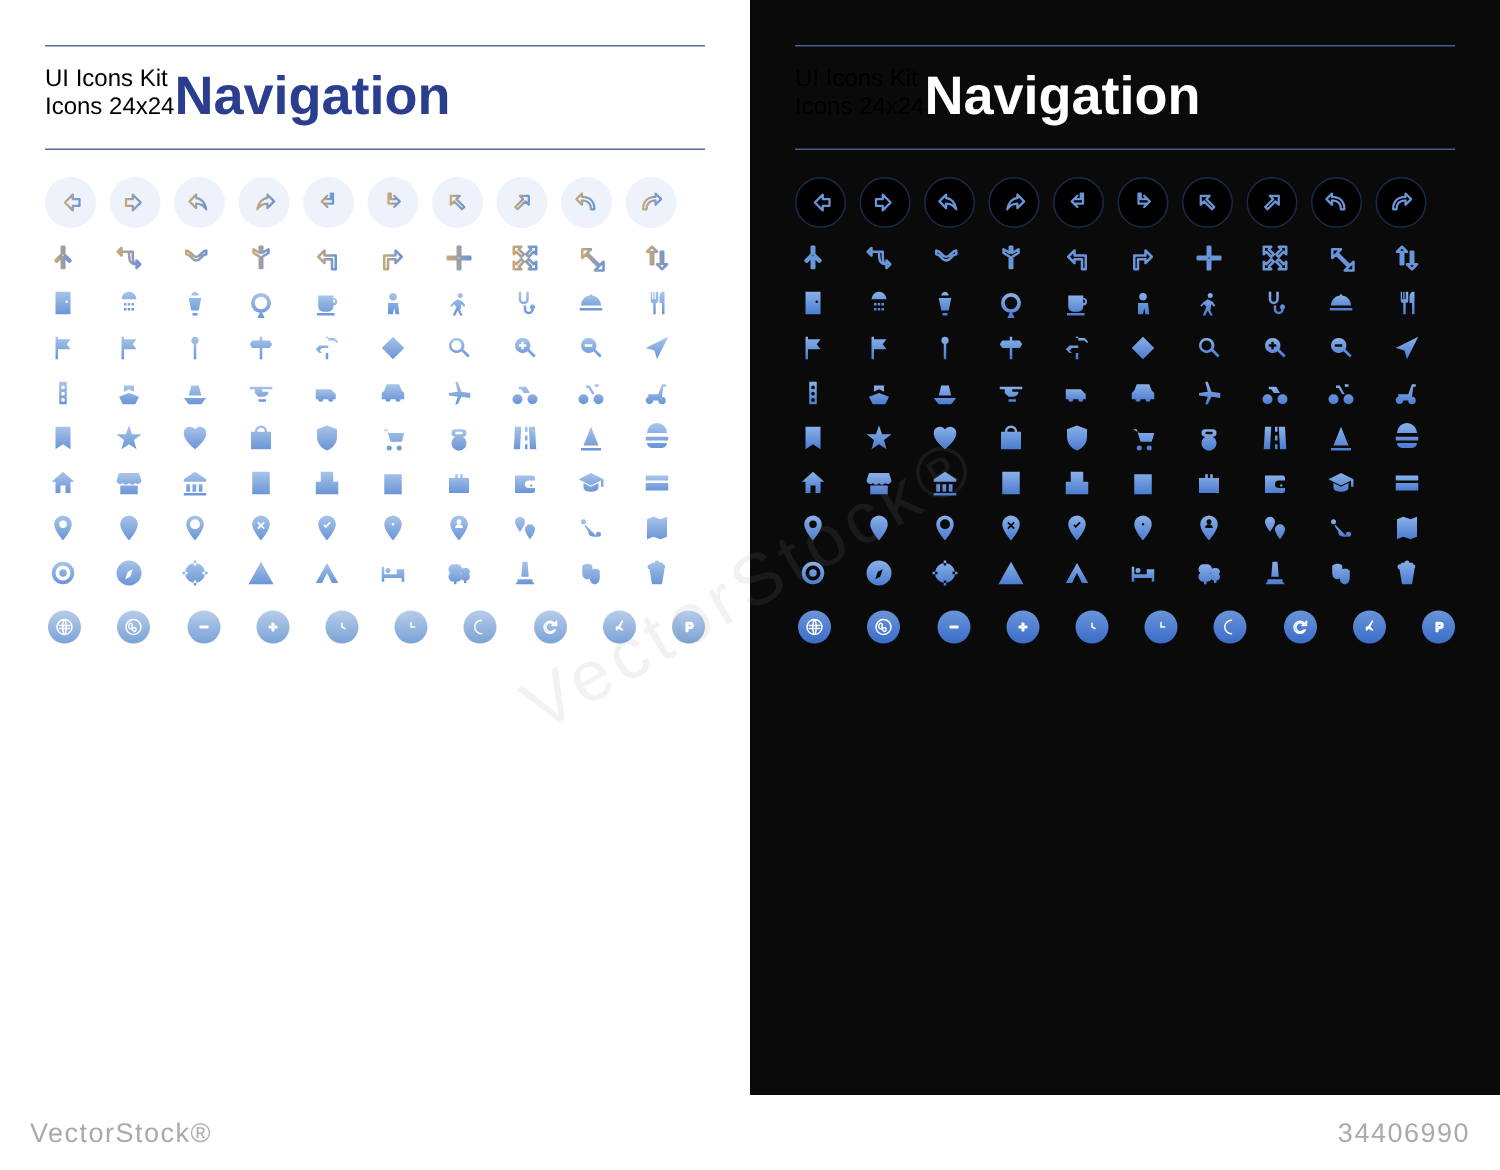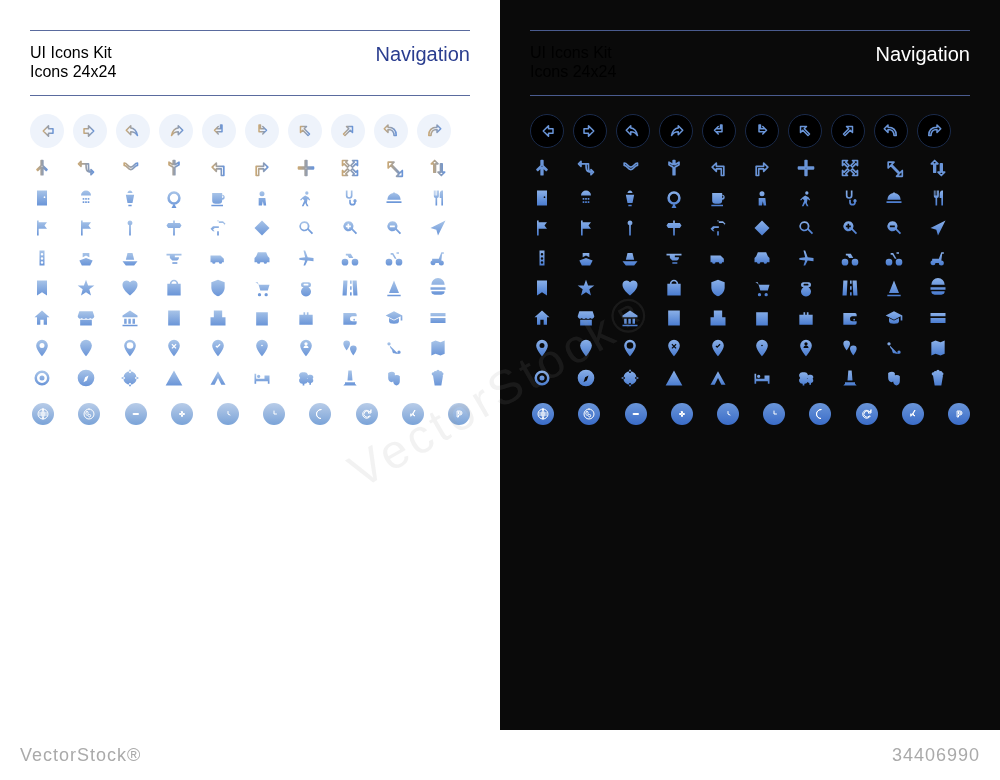--- a/index.html
+++ b/index.html
@@ -1,25 +1,25 @@
 <!DOCTYPE html>
 <html><head>
   <meta charset="utf-8">
   <style>
     * { box-sizing: border-box; margin: 0; padding: 0; }
     body { width: 1000px; height: 780px; font-family: Arial, sans-serif; position: relative; background: #fff; }
     .container { display: flex; width: 1000px; height: 730px; }
     .panel { width: 500px; padding: 30px 30px 20px; }
     .panel.light { background: #fff; }
     .panel.dark { background: #0a0a0a; }
-    .header { display: flex; justify-content: space-between; align-items: flex-start; border-top: 1px solid; border-bottom: 1px solid; padding: 12px 0 14px; margin-bottom: 18px; }
+    .header { display: flex; justify-content: flex-start; align-items: flex-start; border-top: 1px solid; border-bottom: 1px solid; padding: 12px 0 14px; margin-bottom: 18px; }
     .light .header { border-color: #5a6b9e; }
     .dark .header { border-color: #4a5b8e; }
     .title-block { display: flex; flex-direction: column; line-height: 1.2; }
-    .cat { font-size: 20px; font-weight: 400; }
+    .cat { font-size: 36px; font-weight: 700; }
     .light .cat { color: #2a3d8f; }
     .dark .cat { color: #fff; }
     .row { display: flex; gap: 9px; margin-bottom: 10px; }
     .ic { width: 34px; height: 34px; display: flex; align-items: center; justify-content: center; }
     .circ { border-radius: 50%; }
     .light .circ { background: #eef3fb; }
     .dark .circ { background: #000; border: 1px solid #1a2a4a; }
     .ic svg { width: 18px; height: 18px; }
     .gi { width: 32px; height: 32px; display: flex; align-items: center; justify-content: center; }
     .gi svg { width: 20px; height: 20px; }

